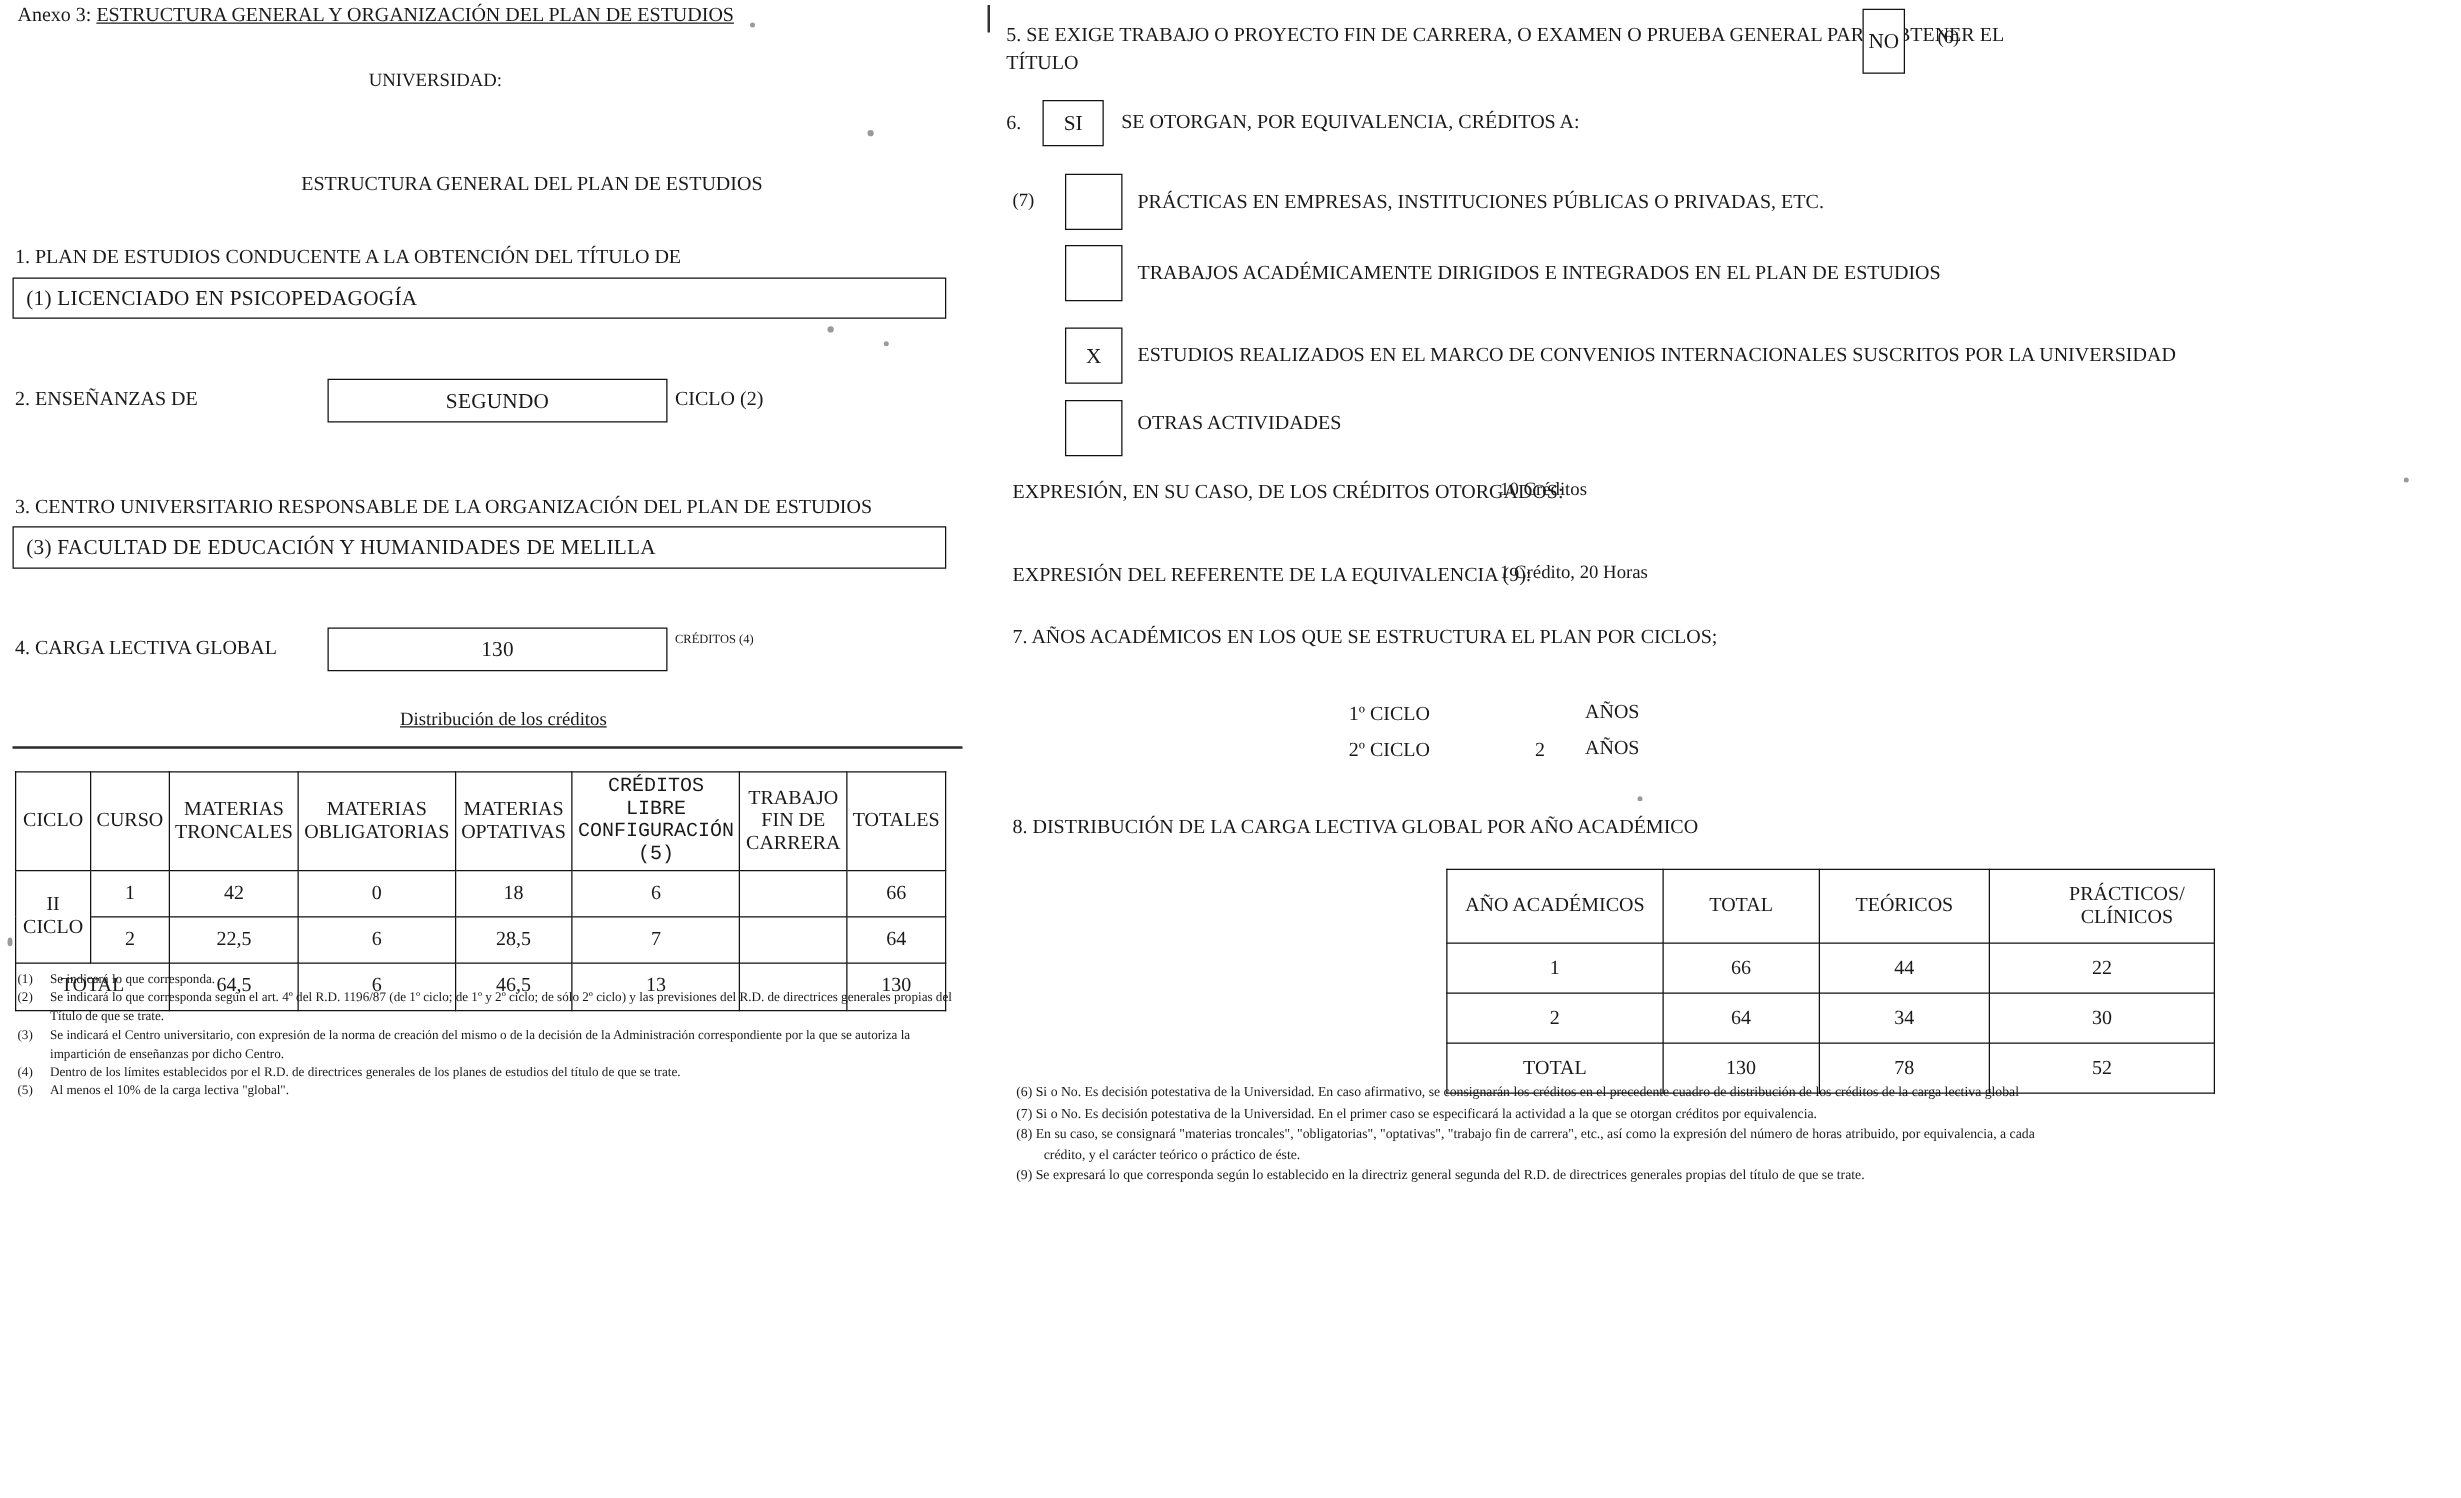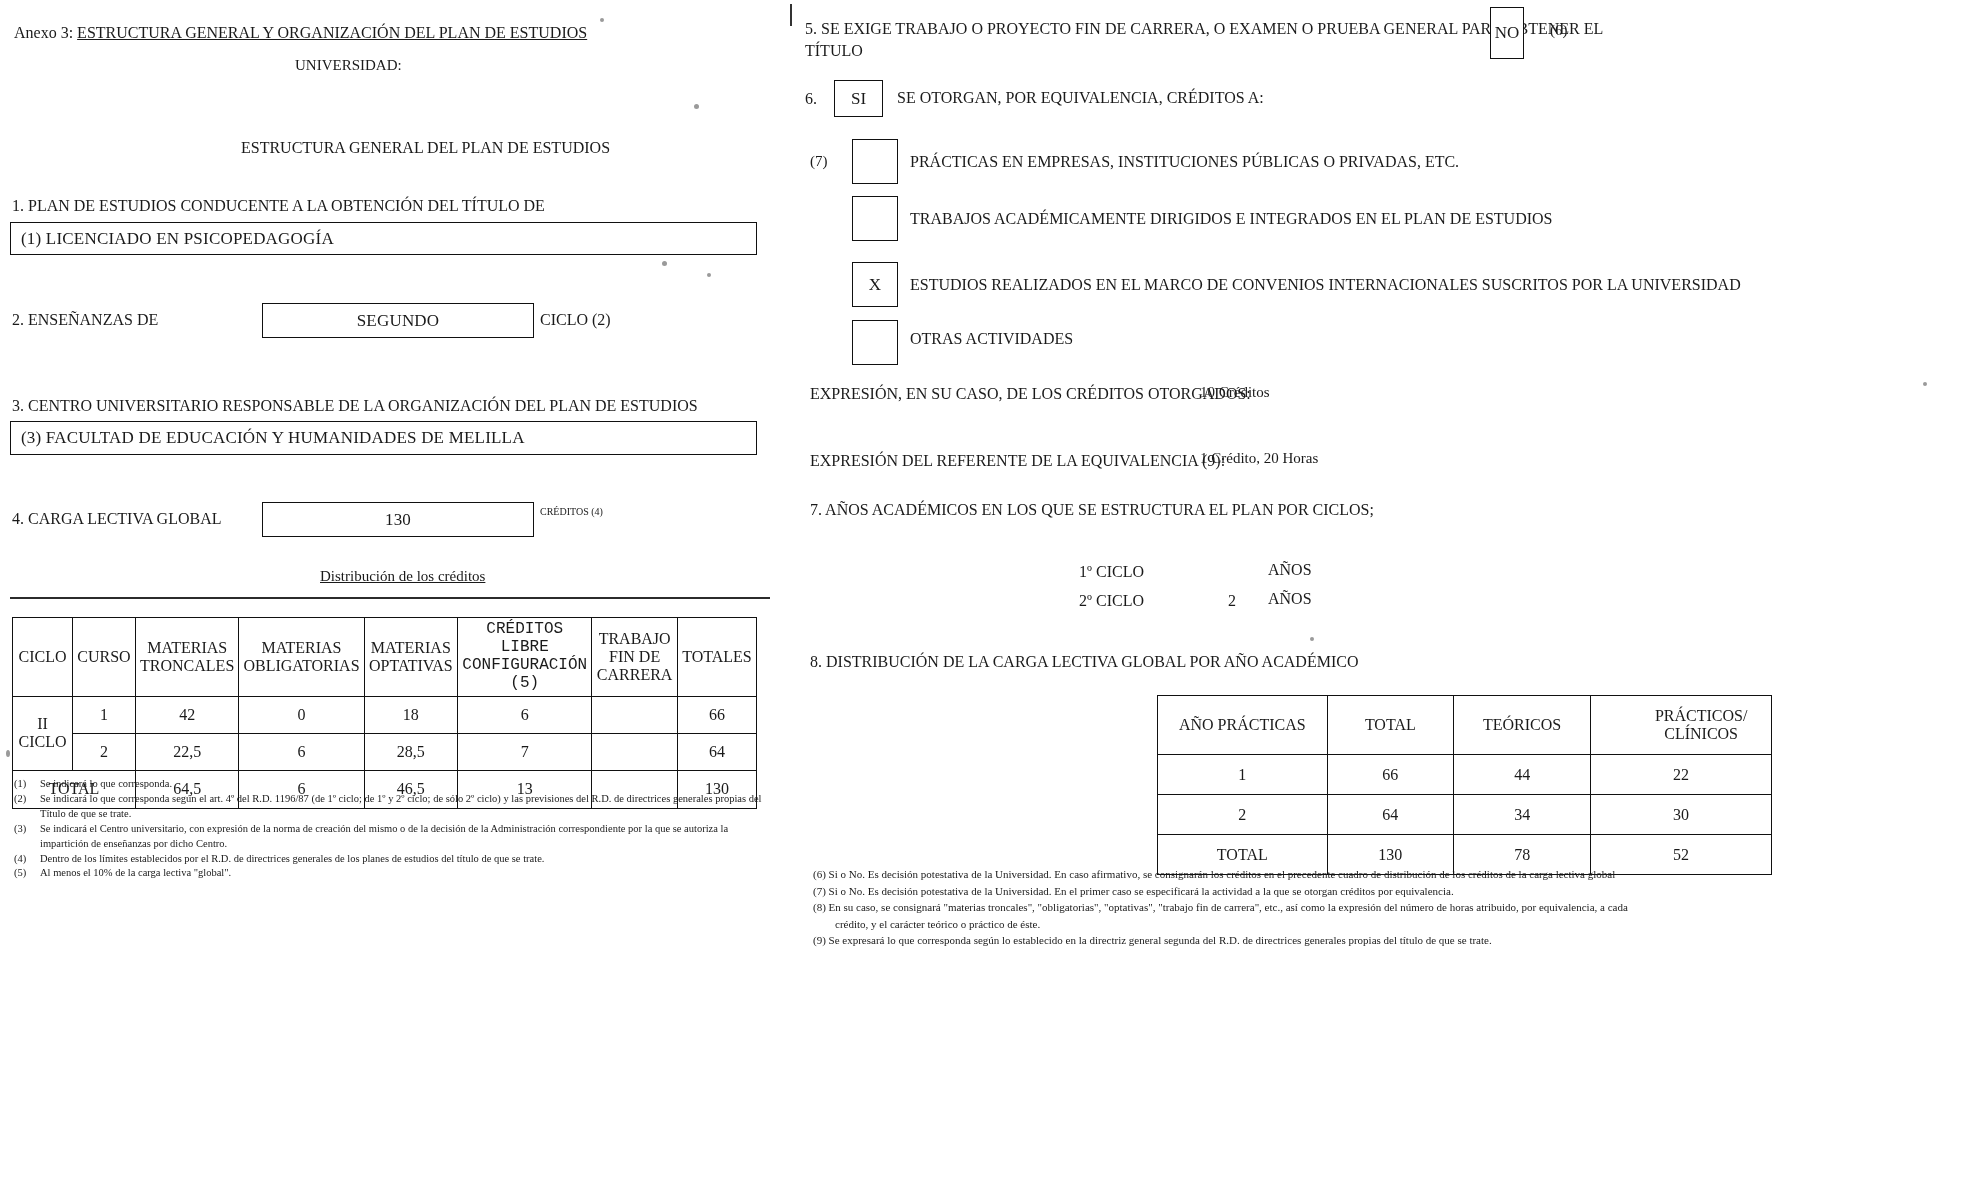--- a/index.html
+++ b/index.html
@@ -102,21 +102,21 @@
   }
   .speck { position: absolute; background: #9a9a9a; border-radius: 50%; }
 </style>
 </head>
 <body>
 
 <div class="page">
 
   <div class="col-left">
 
-    <div class="t" style="left:14px; top:4px; font-size:16px;margin-top:20px;">
+    <div class="t" style="left:14px; top:4px; font-size:16px;">
       <span>Anexo 3:</span>
       <span class="u">ESTRUCTURA GENERAL Y ORGANIZACIÓN DEL PLAN DE ESTUDIOS</span>
     </div>
 
     <div class="speck" style="left:600px; top:18px; width:4px; height:4px;"></div>
 
     <div class="t" style="left:295px; top:57px; font-size:15px;">UNIVERSIDAD:</div>
 
     <div class="speck" style="left:694px; top:104px; width:5px; height:5px;"></div>
 
@@ -279,21 +279,21 @@
     <div class="t" style="left:243px; top:592px; font-size:16px;">2</div>
     <div class="t" style="left:283px; top:590px; font-size:16px;">AÑOS</div>
 
     <div class="speck" style="left:325px; top:637px; width:4px; height:4px;"></div>
 
     <div class="t" style="left:-175px; top:653px; font-size:16px;">8. DISTRIBUCIÓN DE LA CARGA LECTIVA GLOBAL POR AÑO ACADÉMICO</div>
 
     <table class="grid" id="year-table" style="left:172px; top:695px; width:615px;">
       <thead>
         <tr>
-          <th style="width:185px; height:52px;">AÑO PRÁCTICAS</th>
+          <th style="width:185px; height:52px;">AÑO ACADÉMICOS</th>
           <th style="width:140px;">TOTAL</th>
           <th style="width:145px;">TEÓRICOS</th>
           <th style="width:145px;padding-left:44px;">PRÁCTICOS/ CLÍNICOS</th>
         </tr>
       </thead>
       <tbody>
         <tr>
           <td style="height:33px;">1</td>
           <td>66</td>
           <td>44</td>

